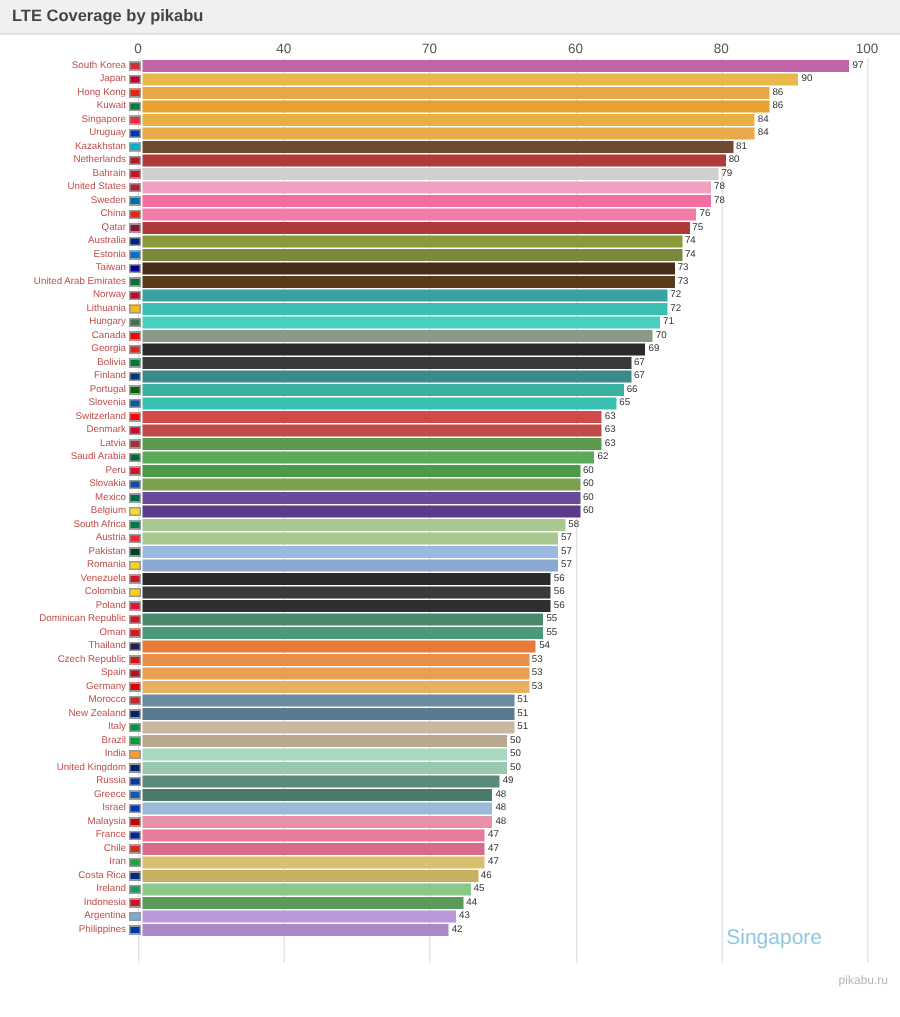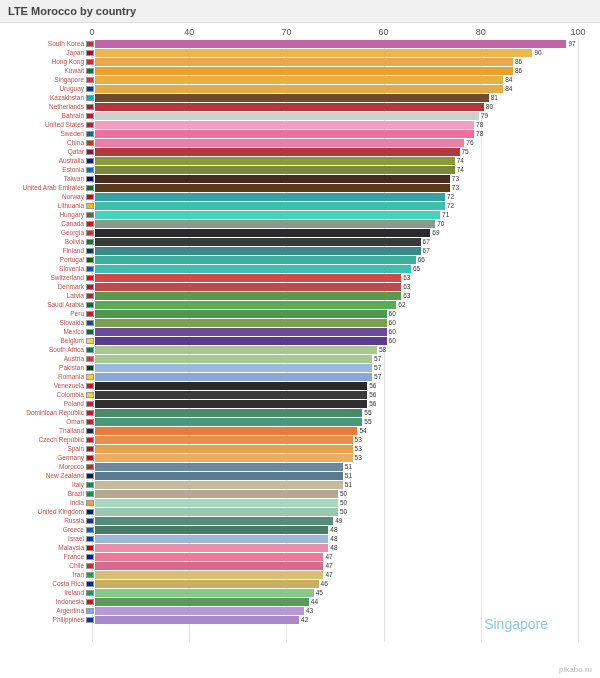--- a/index.html
+++ b/index.html
@@ -132,32 +132,32 @@
   .watermark {
     position:absolute;
     right:52px;
     bottom:46px;
     font-size:14px;
     color:#8ec9e0;
   }
   .footer-tag {
     position:absolute;
     right:8px;
-    bottom:4px;
+    bottom:20px;
     font-size:8px;
     color:#b5b5b5;
   }
 </style>
 </head>
 <body>
 
 <div class="page">
 
   <div class="titlebar">
-    <span>LTE Morocco by country</span>
+    <span>LTE Coverage by pikabu</span>
   </div>
 
 
 
   <div class="plot-area">
     <div class="axis-row" id="axis-row">
         <div class="tick-label" style="left: 92px;">0</div>
         <div class="tick-label" style="left: 189.2px;">40</div>
         <div class="tick-label" style="left: 286.4px;">70</div>
         <div class="tick-label" style="left: 383.6px;">60</div>

